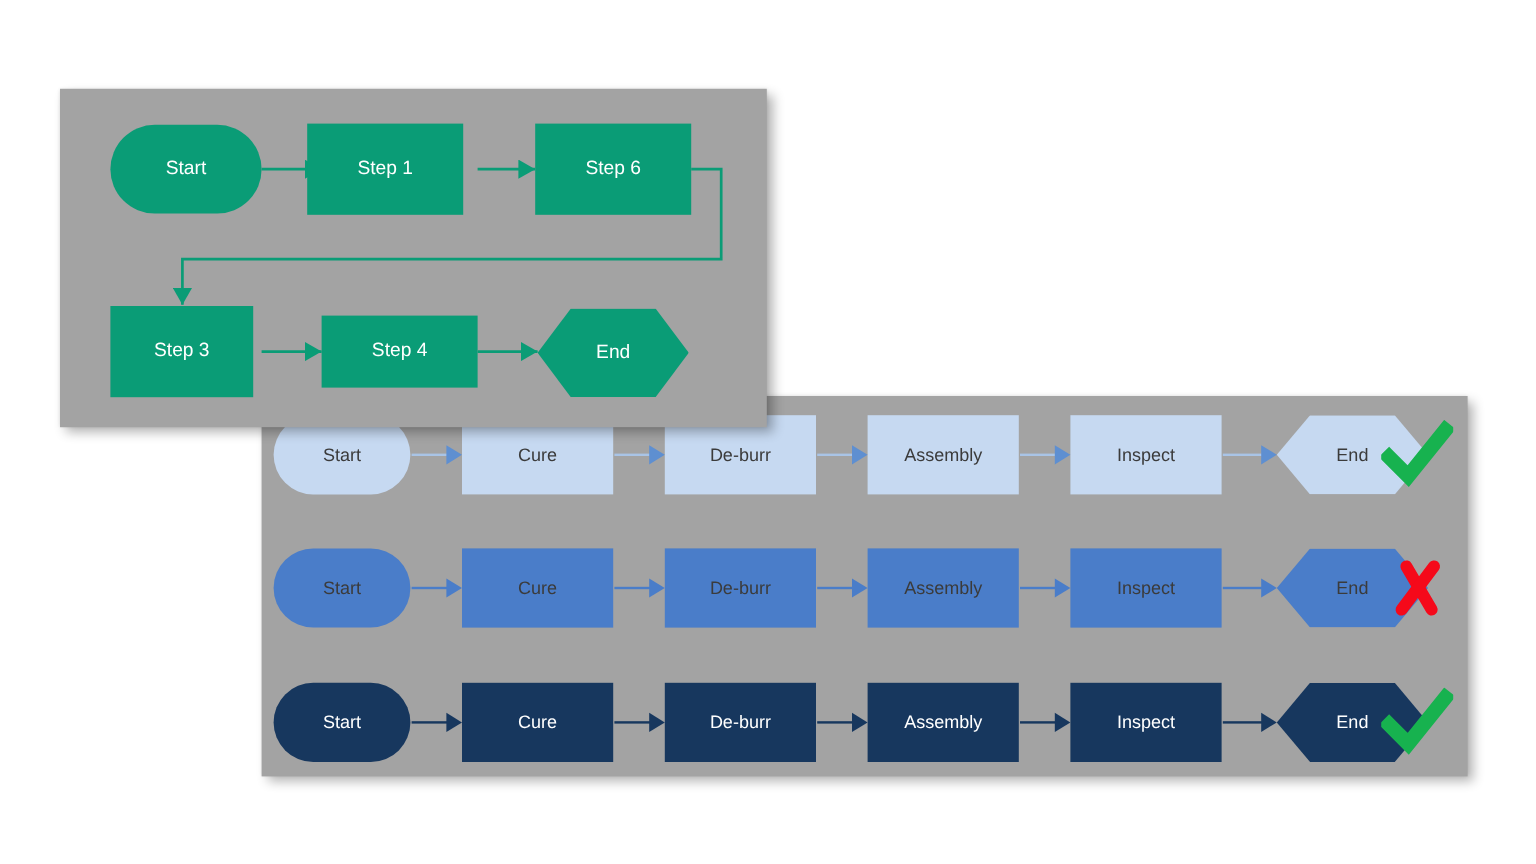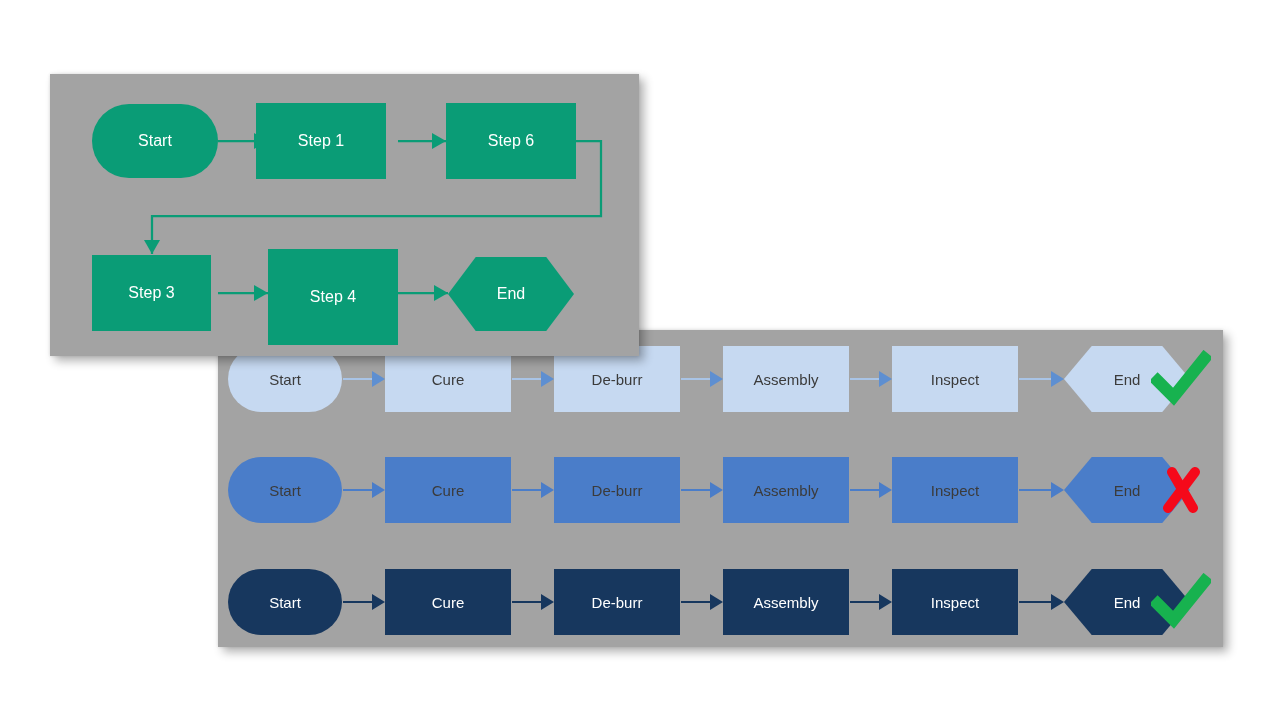--- a/index.html
+++ b/index.html
@@ -171,19 +171,19 @@
     </div>
   <div class="node rect" style="left:206px;top:29px;width:130px;height:76px">
       <span>Step 1</span>
     </div>
   <div class="node rect" style="left:396px;top:29px;width:130px;height:76px">
       <span>Step 6</span>
     </div>
   <div class="node rect" style="left:42px;top:181px;width:119px;height:76px">
       <span>Step 3</span>
     </div>
-  <div class="node rect" style="left:218px;top:175px;width:130px;height:96px">
+  <div class="node rect" style="left:218px;top:189px;width:130px;height:60px">
       <span>Step 4</span>
     </div>
   <div class="node hex" style="left:398px;top:183px;width:126px;height:74px">
       <span>End</span>
     </div>
 </div>
 
 </body></html>

